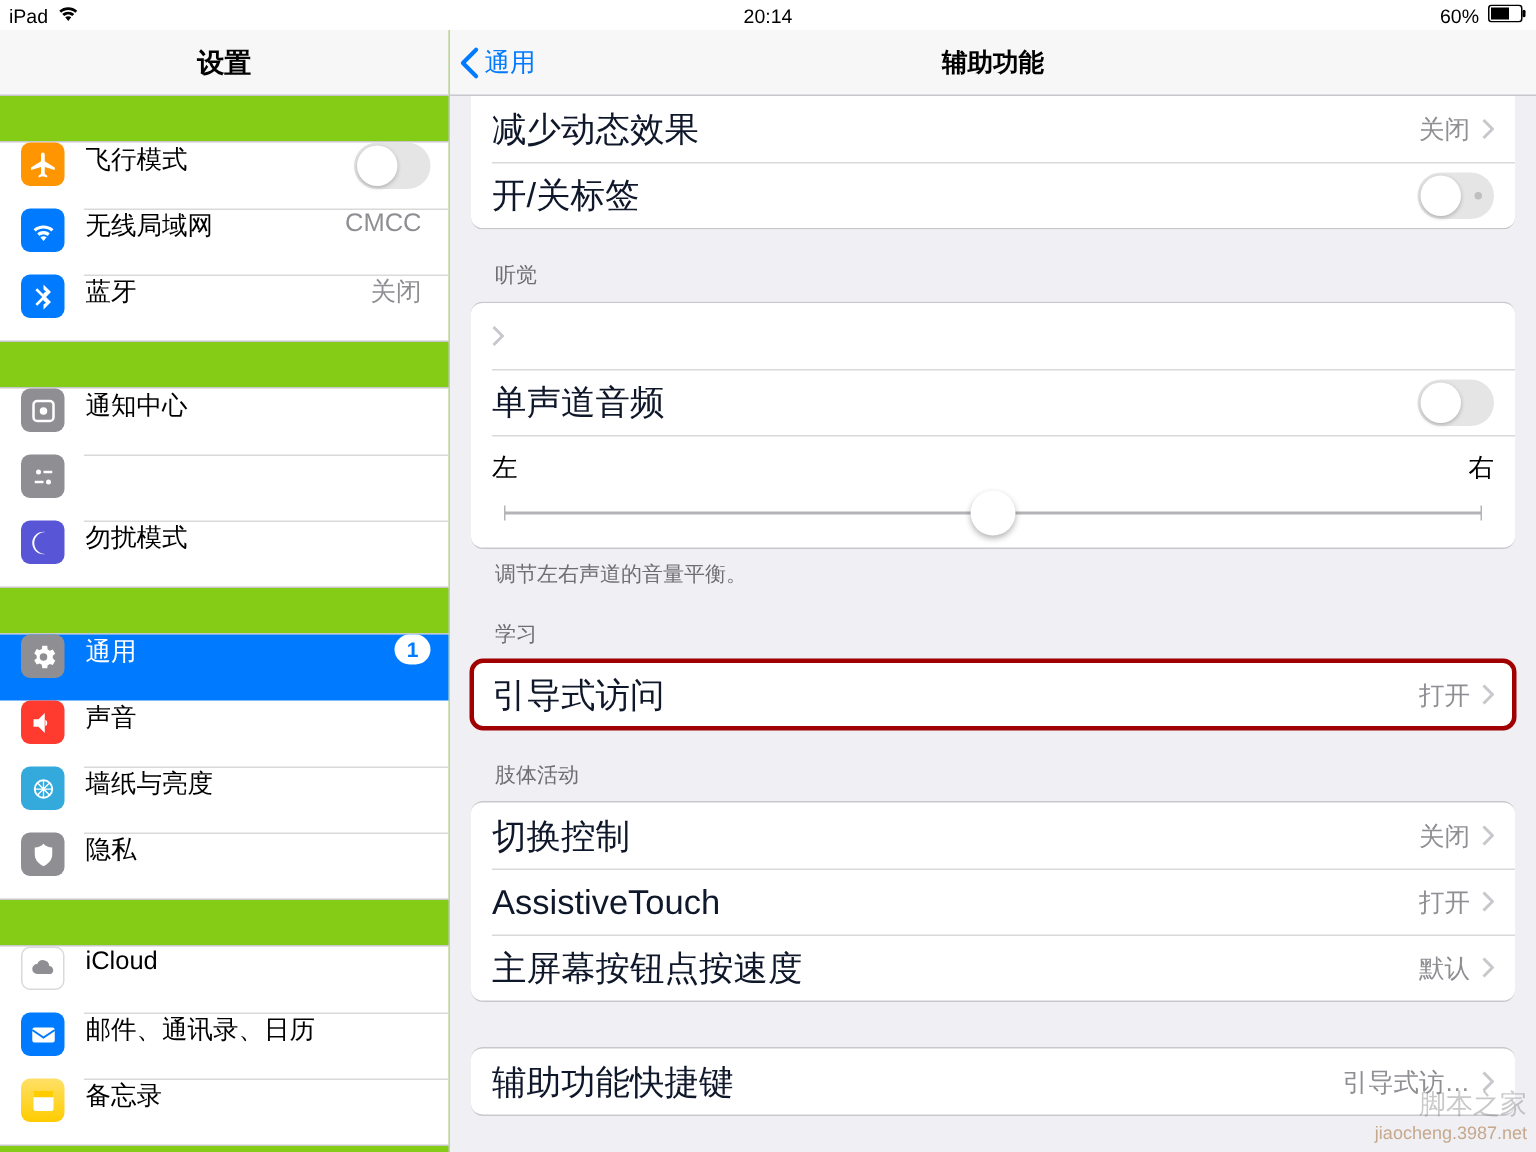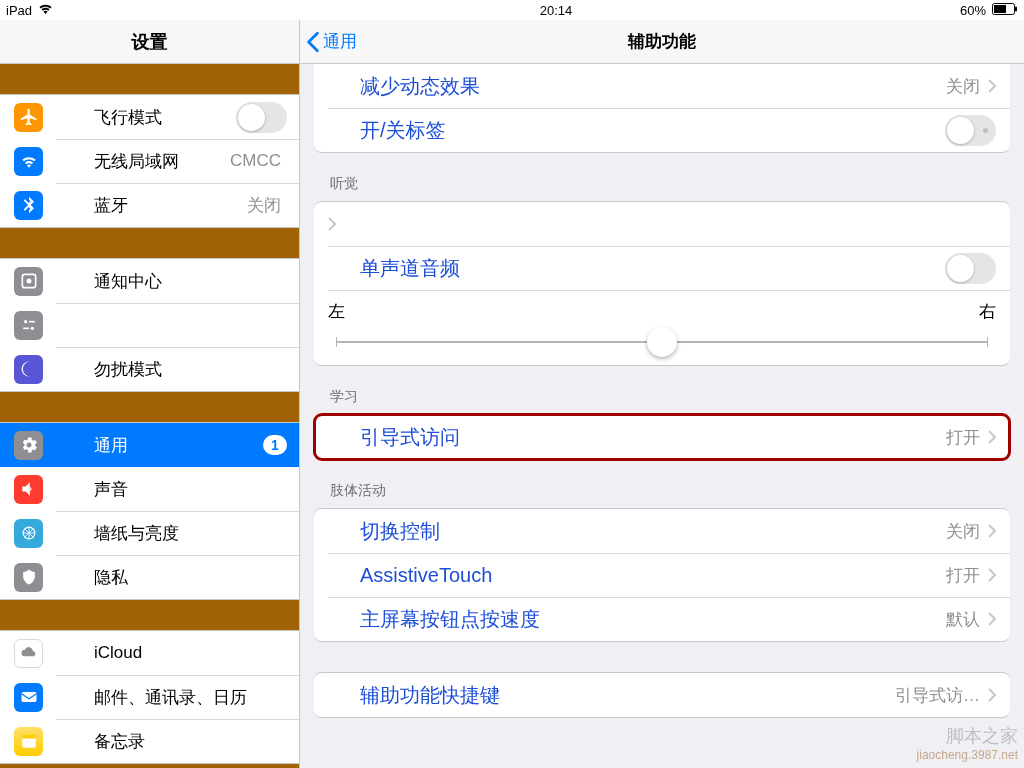--- a/index.html
+++ b/index.html
@@ -8,27 +8,27 @@
 
 .status-bar { height: 20px; background: #fff; display: flex; align-items: center; justify-content: space-between; padding: 0 6px; font-size: 13px; font-weight: 500; color: #000; }
 .status-left { display: flex; align-items: center; gap: 6px; }
 .status-right { display: flex; align-items: center; gap: 6px; }
 .battery-icon { display: inline-block; }
 .wifi-icon { display: inline-block; }
 
 .main-wrap { flex: 1; display: flex; min-height: 0; }
 
 
-.sidebar { width: 300px; background: #a16207; border-right: 1px solid #c8c7cc; display: flex; flex-direction: column; }
+.sidebar { width: 300px; background: #84cc16; border-right: 1px solid #c8c7cc; display: flex; flex-direction: column; }
 .sidebar-header { height: 44px; background: #f7f7f7; border-bottom: 1px solid #c8c7cc; display: flex; align-items: center; justify-content: center; font-size: 18px; font-weight: 600; color: #000; }
 .sidebar-scroll { flex: 1; overflow-y: auto; }
 
 .group { background: #fff; border-top: 1px solid #c8c7cc; border-bottom: 1px solid #c8c7cc; margin-bottom: 30px; }
 .group:first-child { margin-top: 30px; }
-.row { display: flex; align-items: center; height: 44px; padding: 0 12px 0 14px; position: relative; cursor: pointer; gap: 37px; }
+.row { display: flex; height: 44px; padding: 0 12px 0 14px; position: relative; cursor: pointer; }
 .row + .row::before { content: ""; position: absolute; top: 0; left: 56px; right: 0; height: 1px; background: #d9d9d9; }
 .row.selected { background: #007aff; color: #fff; }
 .row.selected::before { display: none; }
 .row.selected + .row::before { display: none; }
 .row-icon { width: 29px; height: 29px; border-radius: 6px; display: flex; align-items: center; justify-content: center; margin-right: 14px; flex-shrink: 0; }
 .row-icon svg { width: 20px; height: 20px; }
 .row-label { flex: 1; font-size: 17px; color: #000; }
 .row.selected .row-label { color: #fff; }
 .row-value { font-size: 17px; color: #8e8e93; margin-right: 6px; }
 .badge { background: #fff; color: #007aff; font-size: 14px; font-weight: 700; min-width: 24px; height: 20px; border-radius: 10px; display: flex; align-items: center; justify-content: center; padding: 0 8px; margin-left: 8px; }
@@ -46,21 +46,21 @@
 .detail-title { flex: 1; text-align: center; font-size: 17px; font-weight: 600; color: #000; }
 .detail-scroll { flex: 1; overflow-y: auto; padding-bottom: 40px; }
 
 .section-header { font-size: 14px; color: #6d6d72; padding: 0 30px 8px; margin-top: 22px; }
 .footer-note { font-size: 14px; color: #6d6d72; padding: 8px 30px 0; }
 
 .dgroup { background: #fff; border-top: 1px solid #c8c7cc; border-bottom: 1px solid #c8c7cc; margin: 0 14px; border-radius: 8px; overflow: hidden; }
 .dgroup.first-partial { border-top: none; border-top-left-radius: 0; border-top-right-radius: 0; }
 .drow { display: flex; align-items: center; height: 44px; padding: 0 14px; position: relative; cursor: pointer; }
 .drow + .drow::before { content: ""; position: absolute; top: 0; left: 14px; right: 0; height: 1px; background: #d9d9d9; }
-.drow-label { flex: 1; font-size: 20px; color: #1d4ed8; margin-left: 32px; }
+.drow-label { flex: 1; font-size: 23px; color: #0f172a; }
 .drow-value { font-size: 17px; color: #8e8e93; margin-right: 8px; }
 .chevron { color: #c7c7cc; }
 .chevron svg { width: 8px; height: 14px; display: block; }
 
 .slider-row { height: auto; padding: 10px 14px 16px; display: block; }
 .slider-labels { display: flex; justify-content: space-between; font-size: 17px; color: #000; }
 .slider-track { position: relative; height: 2px; background: #b4b4b8; margin: 18px 8px 6px; }
 .slider-track .tick { position: absolute; width: 1px; height: 10px; background: #b4b4b8; top: -4px; }
 .slider-thumb { position: absolute; width: 30px; height: 30px; background: #fff; border-radius: 50%; top: -14px; left: 50%; transform: translateX(-50%); box-shadow: 0 2px 4px rgba(0,0,0,0.3); }
 
@@ -84,21 +84,21 @@
 
 <div class="status-bar">
   <div class="status-left">
     <span>iPad</span>
     <span class="wifi-icon">
       <svg width="15" height="12" viewBox="0 0 15 12">
           <path d="M7.5 11 L5.5 8.5 C6.6 7.6 8.4 7.6 9.5 8.5 Z M3.5 6.3 C5.8 4.3 9.2 4.3 11.5 6.3 L10.2 7.7 C8.6 6.3 6.4 6.3 4.8 7.7 Z M1.5 4.1 C4.9 1 10.1 1 13.5 4.1 L12.2 5.5 C9.5 3 5.5 3 2.8 5.5 Z" fill="#000"></path>
         </svg>
     </span>
   </div>
-  <span style="position:absolute; left:50%; transform:translateX(-50%);margin-left:44px;">20:14</span>
+  <span style="position:absolute; left:50%; transform:translateX(-50%);">20:14</span>
   <div class="status-right">
     <span>60%</span>
     <span class="battery-icon">
       <svg width="26" height="12" viewBox="0 0 26 12">
           <rect x="0.5" y="0.5" width="22" height="11" rx="2" fill="none" stroke="#000"></rect>
           <rect x="2" y="2" width="12" height="8" fill="#000"></rect>
           <rect x="23" y="3.5" width="2" height="5" rx="1" fill="#000"></rect>
         </svg>
     </span>
   </div>
@@ -287,20 +287,21 @@
             <span>右</span>
           </div>
           <div class="slider-track">
             <div class="tick" style="left:0"></div>
             <div class="tick" style="left:50%"></div>
             <div class="tick" style="right:0"></div>
             <div class="slider-thumb"></div>
           </div>
         </div>
       </div>
+      <div class="footer-note">调节左右声道的音量平衡。</div>
 
       <div class="section-header">学习</div>
       <div class="dgroup highlighted">
         <div class="drow">
           <span class="drow-label">引导式访问</span>
           <span class="drow-value">打开</span>
           <span class="chevron">
               <svg viewBox="0 0 8 14" fill="none" stroke="#c7c7cc" stroke-width="2">
                 <polyline points="1,1 7,7 1,13"></polyline>
               </svg>

